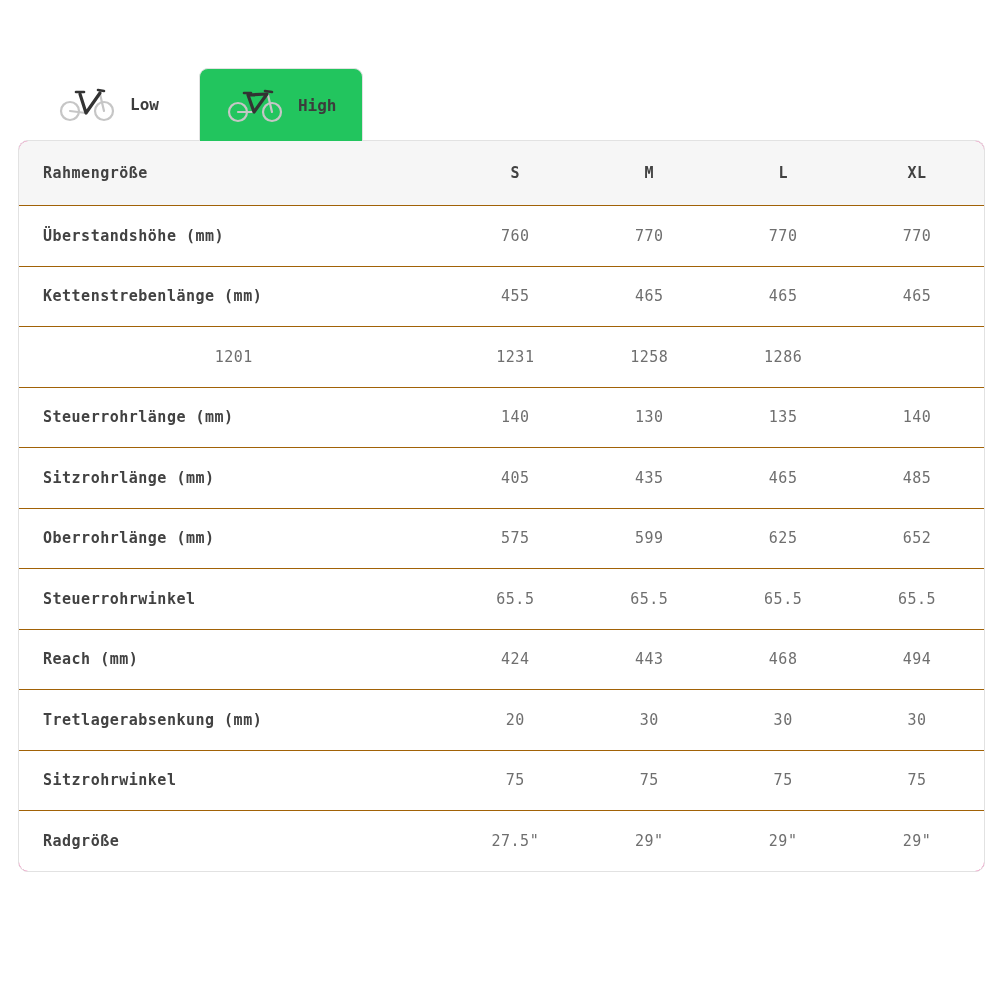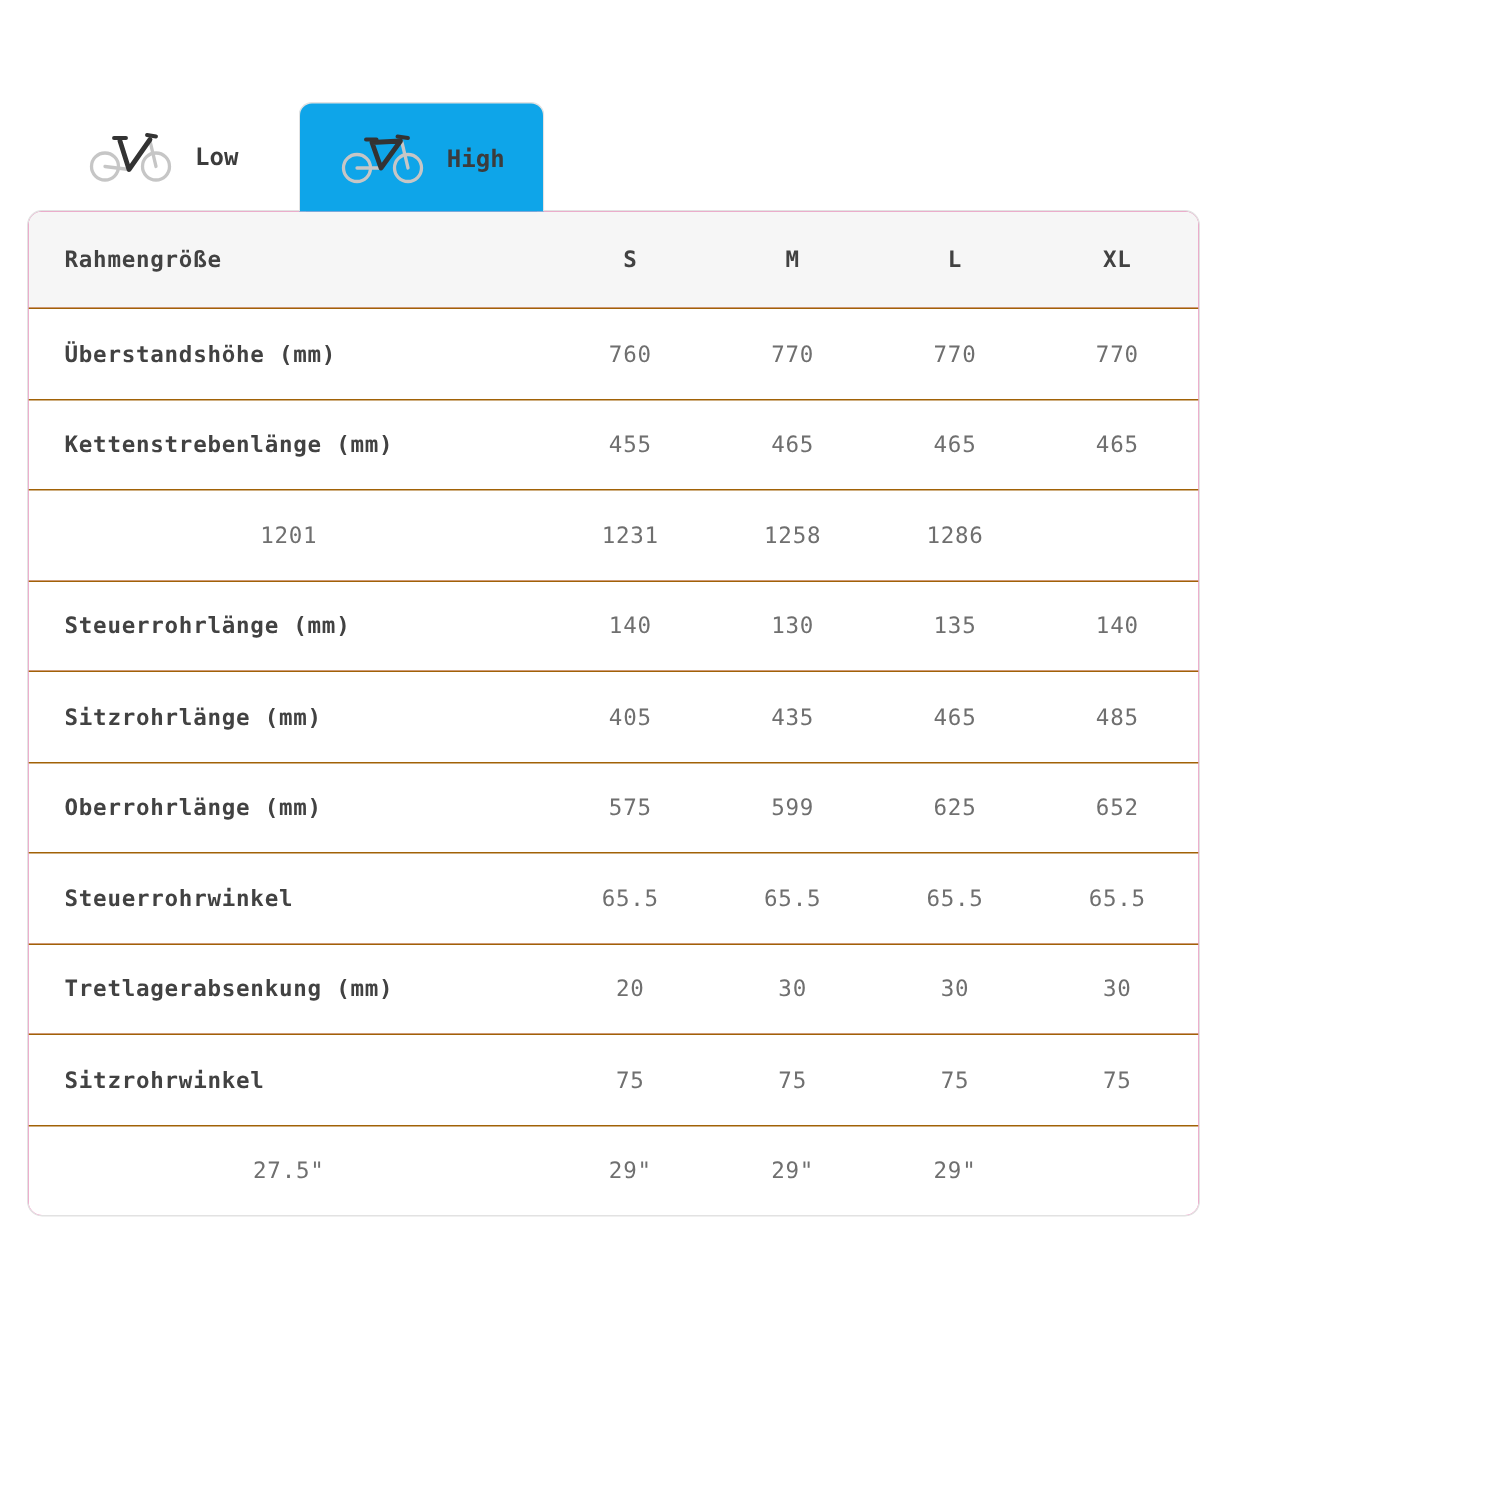--- a/index.html
+++ b/index.html
@@ -1,33 +1,33 @@
 <!DOCTYPE html>
 <html><head>
 <meta charset="utf-8">
 <style>
   * { box-sizing: border-box; margin: 0; padding: 0; }
   html, body {
     width: 1000px; height: 1000px;
     background: #ffffff;
     font-family: "DejaVu Sans Mono", "Liberation Mono", monospace;
   }
-  .wrap { width: 782px; margin: 68px 0 0 18px; }
+  .wrap { width: 967px; margin: 68px 0 0 18px; }
 
   
   .tabs { display: flex; align-items: stretch; height: 72px; position: relative; z-index: 2; }
   .tab {
     display: flex; align-items: center; gap: 14px;
     padding: 0 26px; cursor: pointer;
     font-size: 16px; font-weight: bold; color: #3c3c3c;
     background: transparent; border: none;
   }
   .tab.low { margin-left: 14px; }
   .tab.active {
-    background: #0ea5e9;
+    background: #22c55e;
     border: 1px solid #e2e2e2;
     border-bottom: none;
     border-radius: 9px 9px 0 0;
     margin-bottom: -1px;
     margin-left: 14px;
   }
   .tab .bike { width: 58px; height: 42px; }
 
   
   .geo-table {
@@ -162,39 +162,47 @@
     </div>
 
     <div class="row">
       <div class="cell-label">Steuerrohrwinkel</div>
       <div class="cell-value">65.5</div>
       <div class="cell-value">65.5</div>
       <div class="cell-value">65.5</div>
       <div class="cell-value">65.5</div>
     </div>
 
+    <div class="row">
+      <div class="cell-label">Reach (mm)</div>
+      <div class="cell-value">424</div>
+      <div class="cell-value">443</div>
+      <div class="cell-value">468</div>
+      <div class="cell-value">494</div>
+    </div>
 
     <div class="row">
       <div class="cell-label">Tretlagerabsenkung (mm)</div>
       <div class="cell-value">20</div>
       <div class="cell-value">30</div>
       <div class="cell-value">30</div>
       <div class="cell-value">30</div>
     </div>
 
     <div class="row">
       <div class="cell-label">Sitzrohrwinkel</div>
       <div class="cell-value">75</div>
       <div class="cell-value">75</div>
       <div class="cell-value">75</div>
       <div class="cell-value">75</div>
     </div>
 
 
     <div class="row">
+      <div class="cell-label">Radgröße</div>
       <div class="cell-value">27.5"</div>
       <div class="cell-value">29"</div>
       <div class="cell-value">29"</div>
       <div class="cell-value">29"</div>
     </div>
 
   </div>
 </div>
 
 </body></html>

